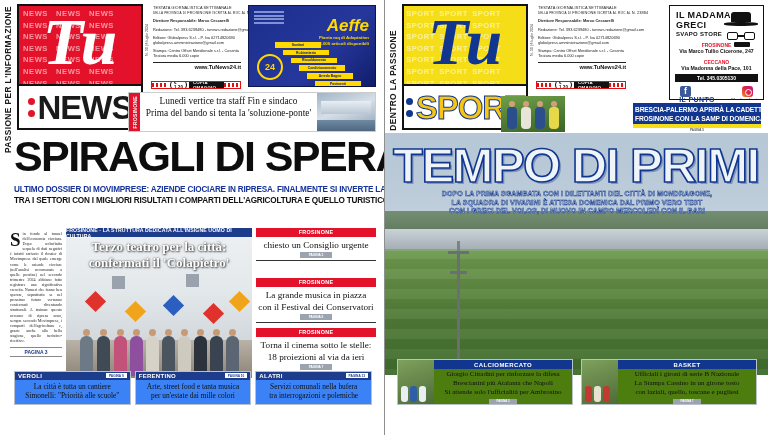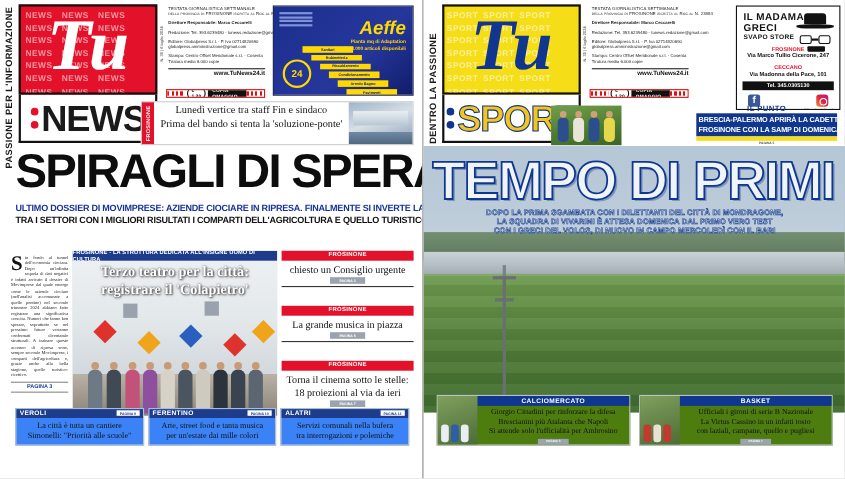--- a/index.html
+++ b/index.html
@@ -528,37 +528,38 @@
           <i style="left:82px;background:#4b5560"></i>
           <i style="left:98px;background:#cfcac0"></i>
           <i style="left:114px;background:#2c333c"></i>
           <i style="left:130px;background:#3a4450"></i>
           <i style="left:146px;background:#5b6672"></i>
         </div>
       </div>
       <div class="mp-kicker">FROSINONE - LA STRUTTURA DEDICATA ALL'INSIGNE UOMO DI CULTURA</div>
       <div class="mp-title">
         <p>Terzo teatro per la città:</p>
-        <p>registrare il 'Colapietro'</p>
+        <p>confermati il 'Colapietro'</p>
       </div>
     </div>
 
     <div class="sidebox" style="top:228px">
       <div class="sb-kicker">FROSINONE</div>
       <div class="sb-body">
         <p>chiesto un Consiglio urgente</p>
       </div>
       <div class="sb-pag">PAGINA 3</div>
       <div class="sb-rule"></div>
     </div>
 
     <div class="sidebox" style="top:278px">
       <div class="sb-kicker">FROSINONE</div>
       <div class="sb-body">
         <p>La grande musica in piazza</p>
+        <p>con il Festival dei Conservatori</p>
       </div>
       <div class="sb-pag">PAGINA 5</div>
       <div class="sb-rule"></div>
     </div>
 
     <div class="sidebox" style="top:328px">
       <div class="sb-kicker">FROSINONE</div>
       <div class="sb-body">
         <p>Torna il cinema sotto le stelle:</p>
         <p>18 proiezioni al via da ieri</p>
@@ -749,21 +750,21 @@
       <div class="rbox">
         <div class="ph">
           <i style="left:3px;background:#c23a2f"></i>
             <i style="left:12px;background:#e8e2d2"></i>
             <i style="left:21px;background:#c23a2f"></i>
         </div>
         <div class="rt">
           <div class="rk">BASKET</div>
           <div class="rc">
             <p>Ufficiali i gironi di serie B Nazionale</p>
-            <p>La Virtus Cassino in un infatti tosto</p>
-            <p>con laziali, campane, quello e pugliesi</p>
+            <p>La Stampa Cassino in un girone tosto</p>
+            <p>con laziali, quello, toscane e pugliesi</p>
           </div>
           <div class="rp">PAGINA 7</div>
         </div>
       </div>
     </div>
   </div>
 </div>
 
 </body></html>

